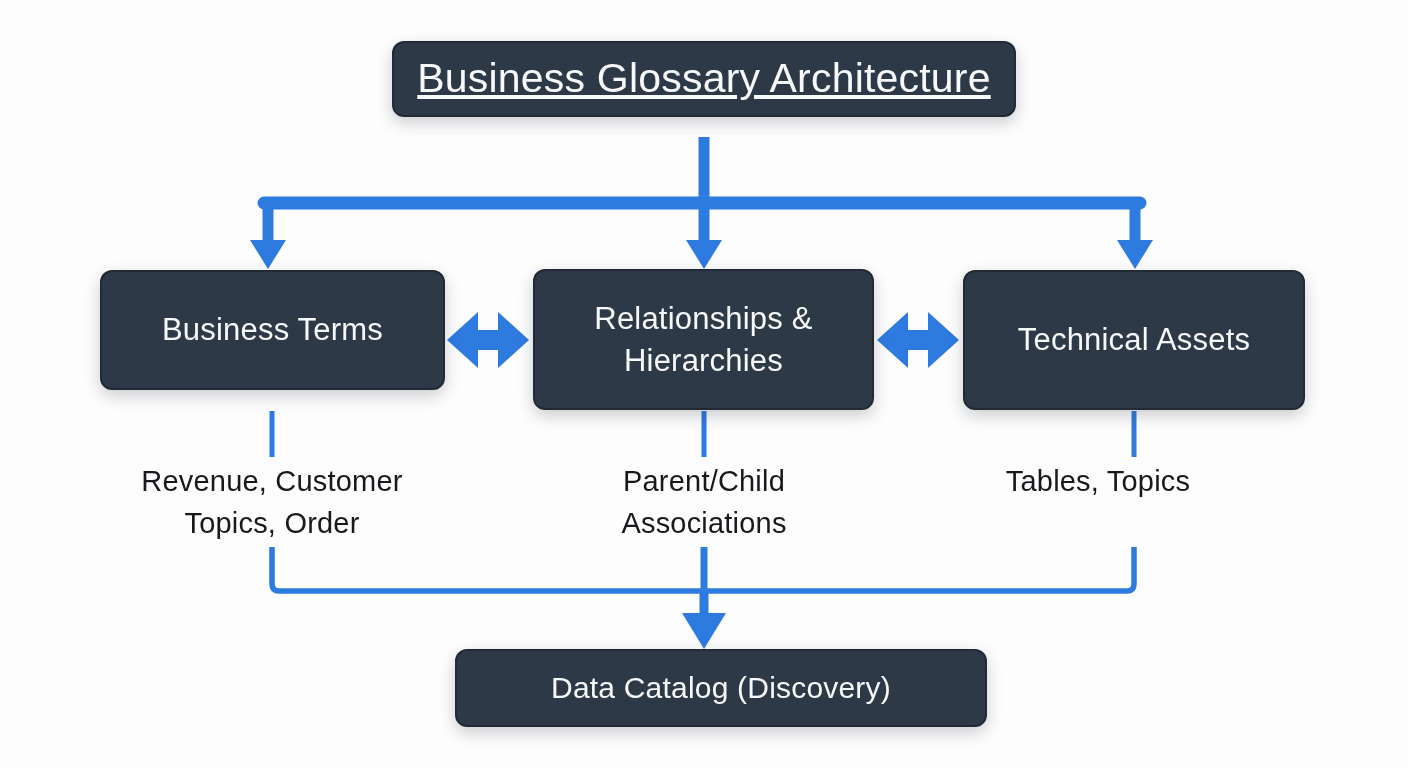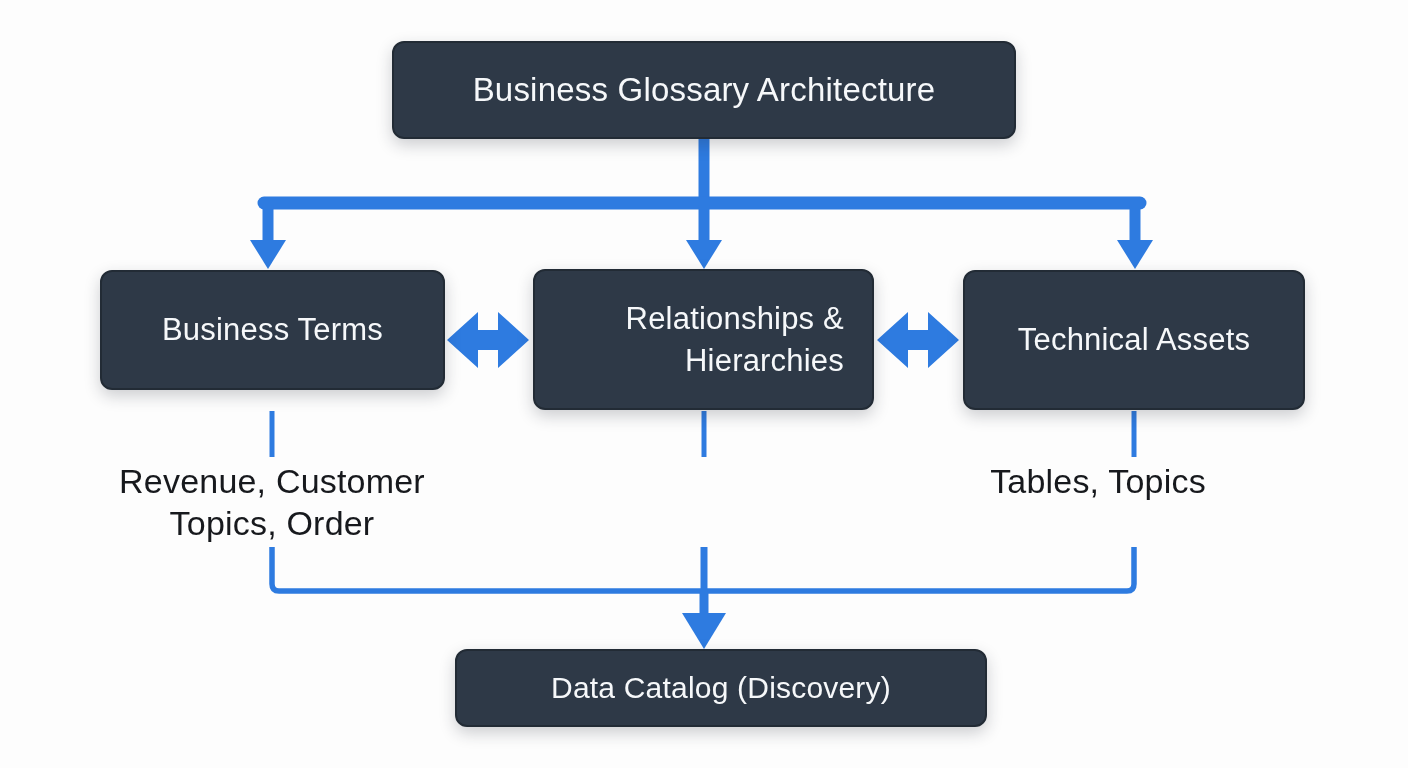--- a/index.html
+++ b/index.html
@@ -37,32 +37,32 @@
     border-radius: 12px;
     color: var(--c-box-text, #f6f8fa);
     display: flex;
     align-items: center;
     justify-content: center;
     text-align: center;
     box-shadow: 0 6px 16px rgba(30, 38, 50, 0.22);
     letter-spacing: 0.2px;
     line-height: 1.35;
   }
-  .node-root      { left: 392px; top: 41px;  width: 624px; height: 98px;  font-size: 33px; }
+  .node-root      { left: 392px; top: 41px;  width: 624px; height: 76px;  font-size: 41px; text-decoration: underline; }
   .node-terms     { left: 100px; top: 270px; width: 345px; height: 120px; font-size: 31px; }
-  .node-rel       { left: 533px; top: 269px; width: 341px; height: 141px; font-size: 31px; padding: 0 28px; text-align: right; }
+  .node-rel       { left: 533px; top: 269px; width: 341px; height: 141px; font-size: 31px; padding: 0 28px; }
   .node-tech      { left: 963px; top: 270px; width: 342px; height: 140px; font-size: 31px; text-align: center; }
   .node-catalog   { left: 455px; top: 649px; width: 532px; height: 78px;  font-size: 30px; }
   .detail {
     position: absolute;
     width: 380px;
     top: 460px;
     text-align: center;
     color: var(--c-detail-text, #17191d);
-    font-size: 34px;
+    font-size: 29px;
     line-height: 42px;
     letter-spacing: 0.2px;
   }
   .detail span { display: block; }
   .detail-terms { left: 82px; }
   .detail-rel   { left: 514px; }
   .detail-tech  { left: 908px; }
 </style>
 </head>
 <body>
@@ -111,20 +111,24 @@
 
   <div class="node node-tech">
     <span>Technical Assets</span>
   </div>
 
   <div class="detail detail-terms">
     <span>Revenue, Customer</span>
     <span>Topics, Order</span>
   </div>
 
+  <div class="detail detail-rel">
+    <span>Parent/Child</span>
+    <span>Associations</span>
+  </div>
 
   <div class="detail detail-tech">
     <span>Tables, Topics</span>
   </div>
 
   <div class="node node-catalog">
     <span>Data Catalog (Discovery)</span>
   </div>
 
 </div>

